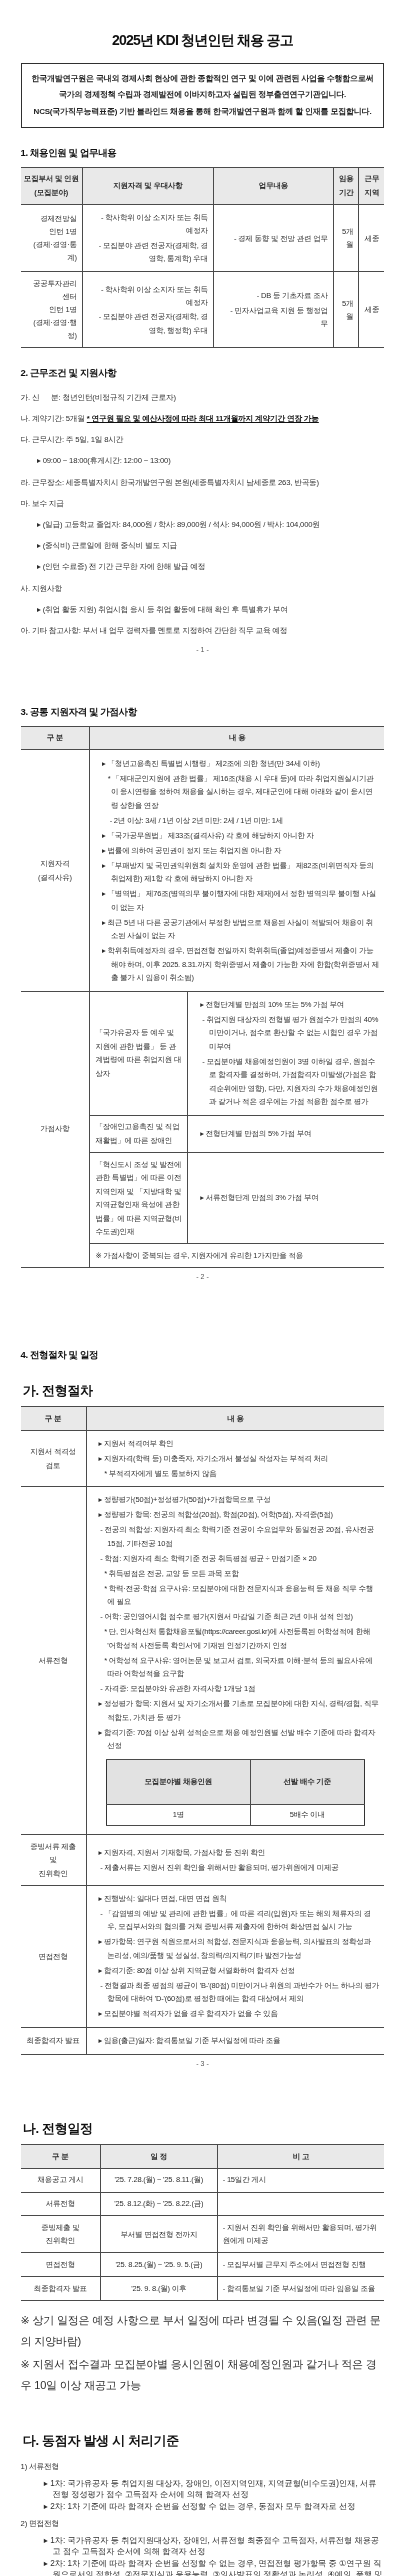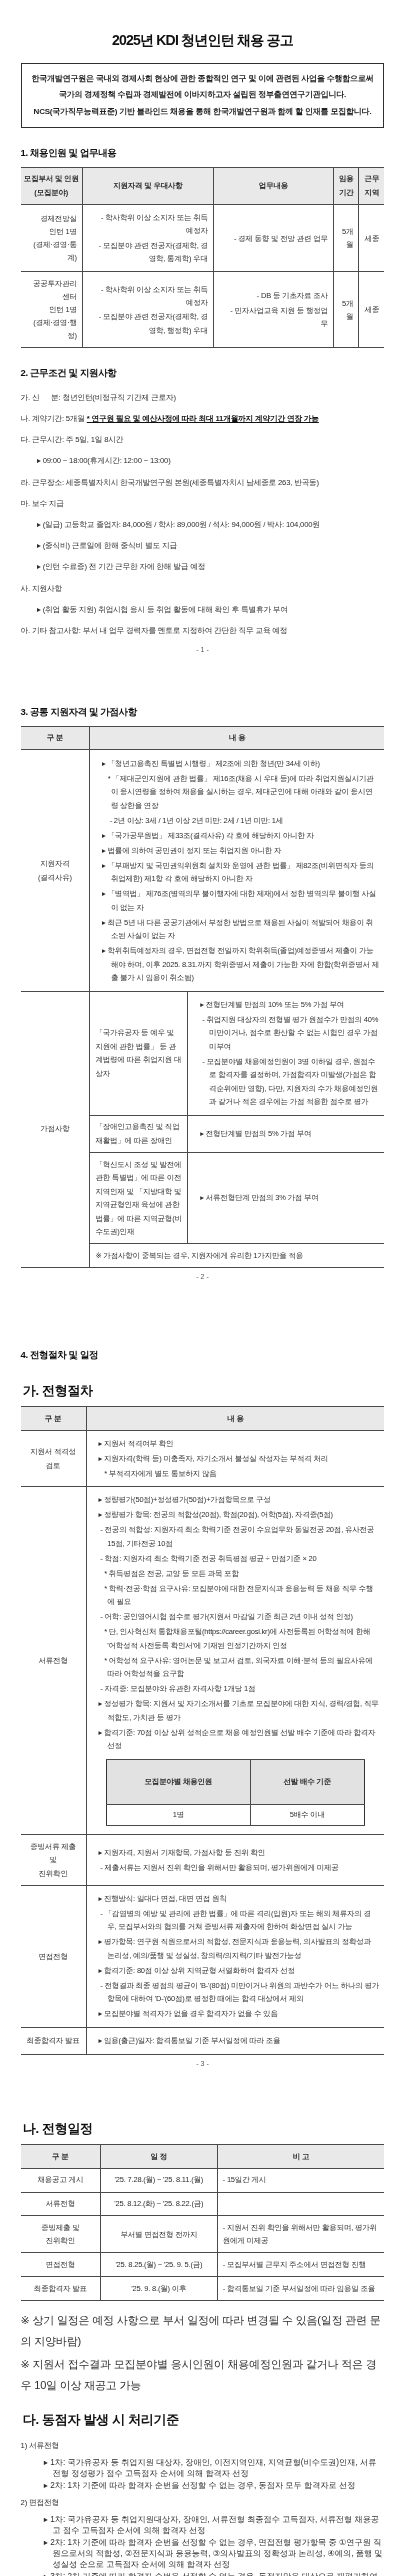--- a/index.html
+++ b/index.html
@@ -286,21 +286,21 @@
       </tr>
     </tbody>
       </table>
 
     <div class="gap-sm"></div>
     <div>
         <div class="note-line">※ 상기 일정은 예정 사항으로 부서 일정에 따라 변경될 수 있음(일정 관련 문의 지양바람)</div>
         <div class="note-line">※ 지원서 접수결과 모집분야별 응시인원이 채용예정인원과 같거나 적은 경우 10일 이상 재공고 가능</div>
       </div>
 
-    <h3 class="subsec" style="margin-top:13px">다. 동점자 발생 시 처리기준</h3>
+    <h3 class="subsec" style="margin-top:34px">다. 동점자 발생 시 처리기준</h3>
     <div class="line">1) 서류전형</div>
     <div class="sub">
         <div class="li">▸ 1차: 국가유공자 등 취업지원 대상자, 장애인, 이전지역인재, 지역균형(비수도권)인재, 서류전형 정성평가 점수 고득점자 순서에 의해 합격자 선정</div>
         <div class="li">▸ 2차: 1차 기준에 따라 합격자 순번을 선정할 수 없는 경우, 동점자 모두 합격자로 선정</div>
       </div>
     <div class="line">2) 면접전형</div>
     <div class="sub">
         <div class="li">▸ 1차: 국가유공자 등 취업지원대상자, 장애인, 서류전형 최종점수 고득점자, 서류전형 채용공고 점수 고득점자 순서에 의해 합격자 선정</div>
         <div class="li">▸ 2차: 1차 기준에 따라 합격자 순번을 선정할 수 없는 경우, 면접전형 평가항목 중 ①연구원 직원으로서의 적합성, ②전문지식과 응용능력, ③의사발표의 정확성과 논리성, ④예의, 품행 및 성실성 순으로 고득점자 순서에 의해 합격자 선정</div>
         <div class="li">▸ 3차: 2차 기준에 따라 합격자 순번을 선정할 수 없는 경우, 동점자만을 대상으로 재평가하여 선정</div>

